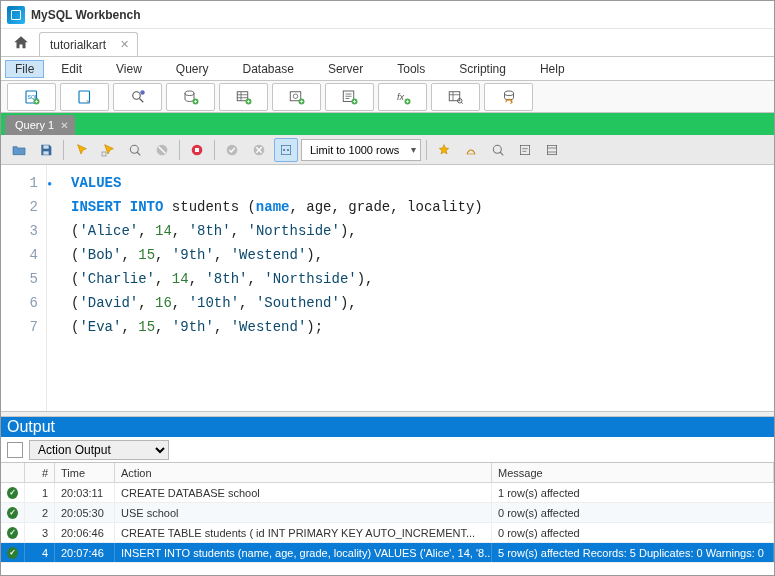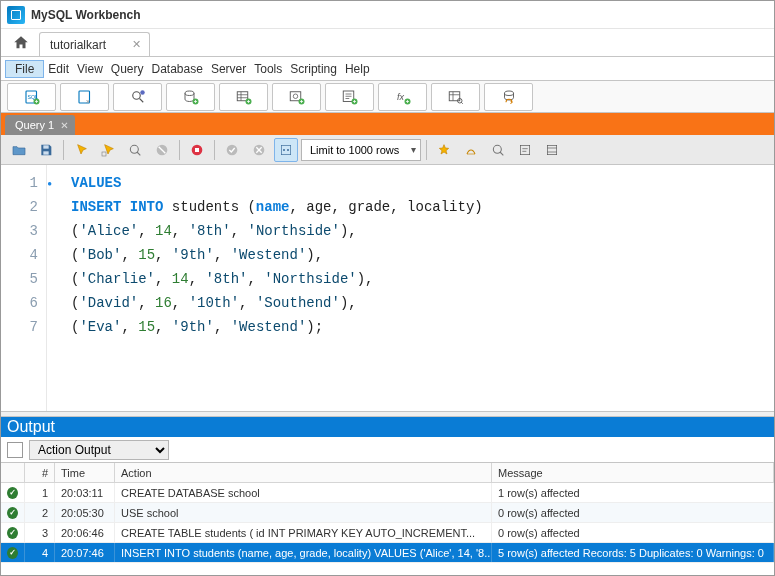--- a/index.html
+++ b/index.html
@@ -4,29 +4,29 @@
 <style>
 * { box-sizing: border-box; margin: 0; padding: 0; }
 body { font-family: "Segoe UI", Tahoma, sans-serif; font-size: 12px; background: #fff; width: 775px; height: 576px; overflow: hidden; display: flex; flex-direction: column; border: 1px solid #999; }
 .titlebar { background: #fff; height: 28px; display: flex; align-items: center; padding: 0 6px; border-bottom: 1px solid #e5e5e5; font-weight: bold; }
 .titlebar .logo { width: 18px; height: 18px; background: linear-gradient(135deg,#0277bd 0%,#29b6f6 100%); border-radius: 2px; margin-right: 6px; position: relative; }
 .titlebar .logo::after { content:''; position:absolute; inset:4px; border:1px solid #fff; border-radius:1px;}
 .titlebar .title { color:#333; font-size:12px; }
 .tabbar { height: 28px; display:flex; align-items:flex-end; padding-left:6px; border-bottom:1px solid #c5c5c5; background:#fff; }
 .home-btn { width: 28px; height:26px; display:flex; align-items:center; justify-content:center; border:1px solid transparent; margin-right:4px; cursor:pointer;}
 .home-btn svg { width:18px; height:18px; }
-.doc-tab { height:24px; background:#fff; border:1px solid #c5c5c5; border-bottom:none; border-radius:3px 3px 0 0; padding:0 6px 0 10px; display:flex; align-items:center; gap:24px; font-size:12px; color:#333; }
+.doc-tab { height:24px; background:#fff; border:1px solid #c5c5c5; border-bottom:none; border-radius:3px 3px 0 0; padding:0 6px 0 10px; display:flex; align-items:center; gap:12px; font-size:12px; color:#333; }
 .doc-tab .x { color:#999; font-size:11px; cursor:pointer; padding:0 2px;}
 .menubar { height:24px; display:flex; align-items:center; padding:0 4px; border-bottom:1px solid #c5c5c5; background:#fff;}
-.menubar .menu { padding:2px 4px; font-size:12px; color:#333; cursor:pointer;}
+.menubar .menu { padding:2px 17px; font-size:12px; color:#333; cursor:pointer;}
 .menubar .menu.active { background:#cde6f7; border:1px solid #7eb4ea; padding:1px 9px;}
 .toolbar { height:32px; display:flex; align-items:center; padding:4px 6px; gap:4px; border-bottom:1px solid #c5c5c5; background:#f9f9f9;}
 .tb { width:49px; height:28px; border:1px solid #c5c5c5; border-radius:2px; background:#fff; display:flex; align-items:center; justify-content:center; cursor:pointer;}
 .tb svg { width:18px; height:18px; }
-.qtab-row { height:22px; background:#f97316; display:flex; align-items:center; padding-left:4px;}
+.qtab-row { height:22px; background:#22c55e; display:flex; align-items:center; padding-left:4px;}
 .qtab { background:#8a8a8a; color:#fff; font-size:11px; height:20px; border-radius:3px 3px 0 0; padding:0 6px 0 10px; display:flex; align-items:center; gap:6px; margin-top:2px;}
 .qtab .x { color:#ddd; font-size:10px; cursor:pointer;}
 .ed-toolbar { height:30px; background:#eaeaea; border-bottom:1px solid #c5c5c5; display:flex; align-items:center; padding:0 6px; gap:3px;}
 .etb { width:24px; height:24px; border:1px solid transparent; border-radius:2px; display:flex; align-items:center; justify-content:center; cursor:pointer;}
 .etb.sel { border-color:#7eb4ea; background:#cde6f7;}
 .etb svg { width:16px; height:16px;}
 .sep { width:1px; height:20px; background:#bbb; margin:0 2px;}
 .limit-dd { height:22px; border:1px solid #b5b5b5; background:#fff; padding:0 20px 0 8px; font-size:11px; display:flex; align-items:center; position:relative; cursor:pointer; min-width:120px;}
 .limit-dd::after { content:'▾'; position:absolute; right:4px; color:#555; font-size:10px;}
 .editor { flex: 0 0 auto; height: 246px; display:flex; font-family: Consolas, 'Courier New', monospace; font-size:14px; overflow:hidden; background:#fff;}

